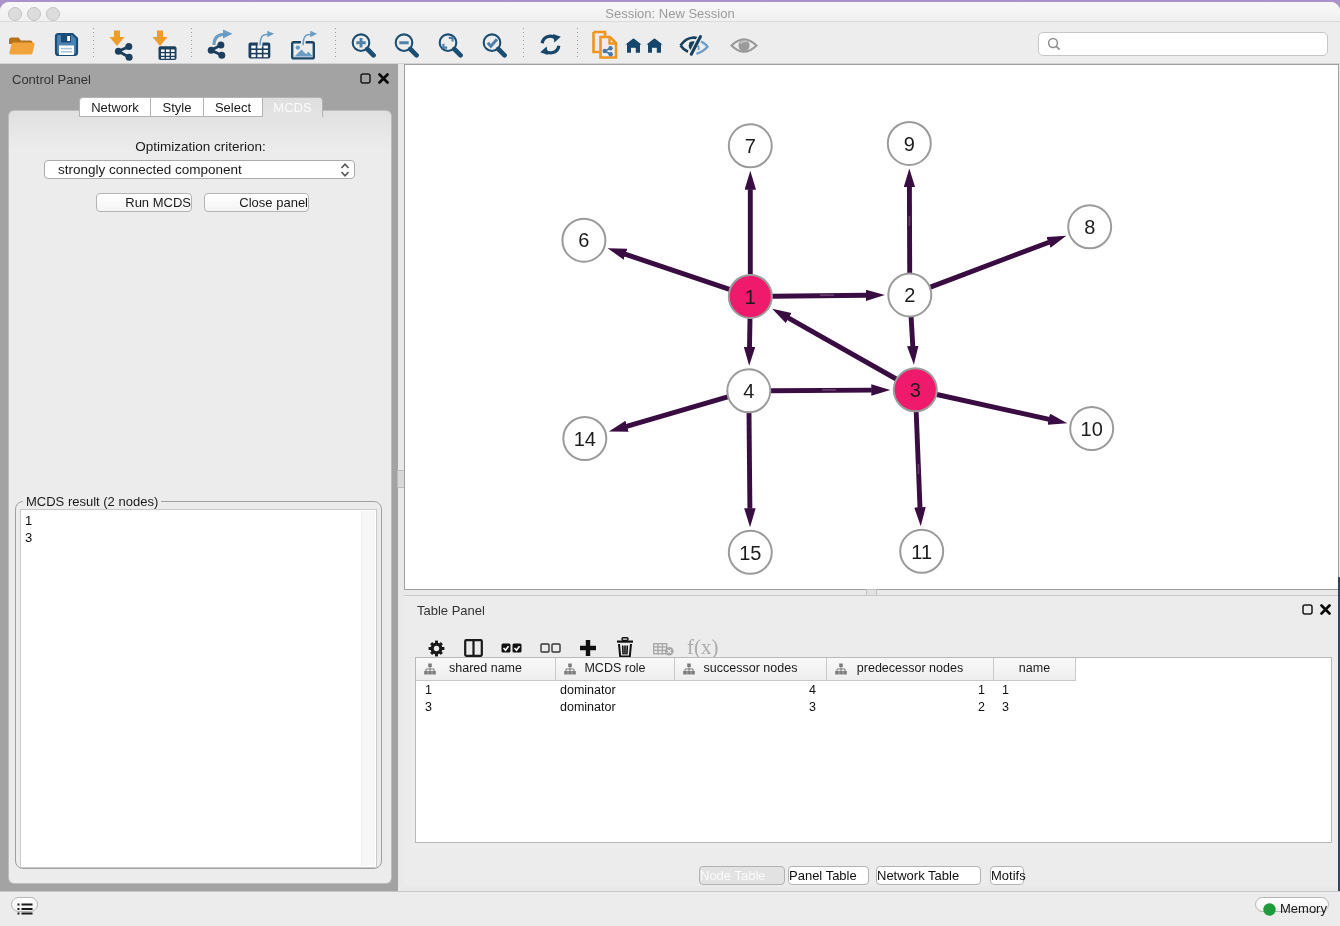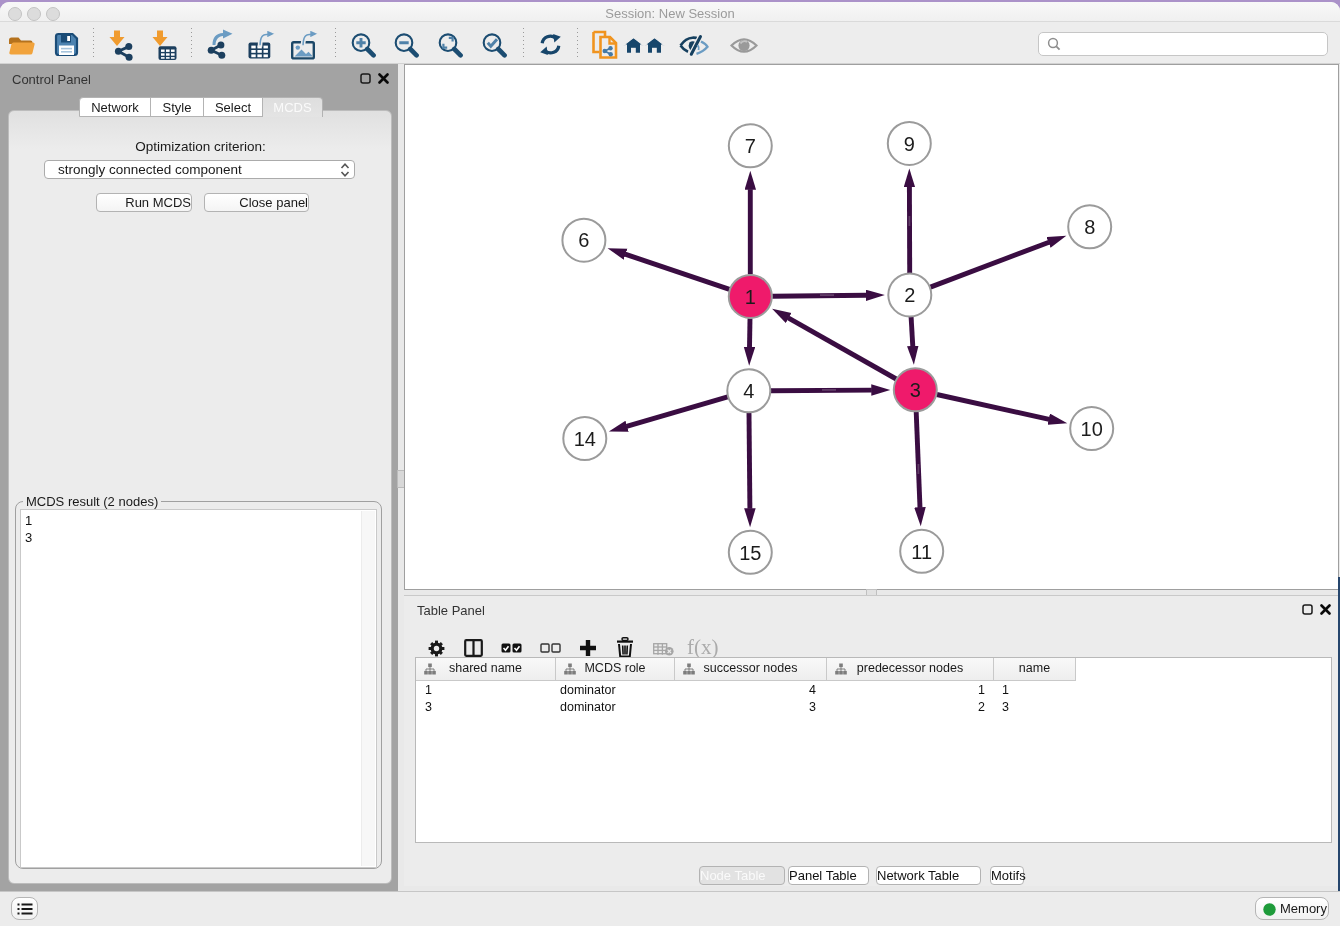--- a/index.html
+++ b/index.html
@@ -25,21 +25,21 @@
 #netwin{left:404px;top:62px;width:935px;height:526px;border:1px solid #9f9f9f;background:#fff;box-sizing:border-box}
 #nettitle{left:0;top:0;width:933px;height:20px;background:linear-gradient(#f5f5f5,#dedede);border-bottom:1px solid #b5b5b5}
 
 #tpanel{left:404px;top:593px;width:936px;height:291px;background:#ececec;border-top:1px solid #c9c9c9;box-sizing:border-box}
 #ttable{left:11px;top:61px;width:915px;height:184px;background:#fff;border:1px solid #b9b9b9}
 .th{top:0;height:23px;background:linear-gradient(#f9f9f9,#eeeeee);border-right:1px solid #c9c9c9;border-bottom:1px solid #c9c9c9;box-sizing:border-box;text-align:center;font-size:12.5px;color:#1a1a1a;line-height:21px}
 .td{font-size:12.5px;color:#111;height:17px;line-height:17px}
 .btab{top:0;height:19px;background:#fff;border:1px solid #b3b3b3;border-radius:4px;box-sizing:border-box;text-align:left;font-size:13px;color:#111;line-height:17px}
 
 #statusbar{left:0;top:889px;width:1340px;height:35px;background:#ececec;border-top:1px solid #c6c6c6}
-.sbtn{top:5px;height:23px;background:linear-gradient(#ffffff,#f1f1f1);border:1px solid #b5b5b5;border-radius:8px;box-sizing:border-box}
+.sbtn{top:5px;height:15px;background:linear-gradient(#ffffff,#f1f1f1);border:1px solid #b5b5b5;border-radius:8px;box-sizing:border-box}
 </style>
 </head>
 <body>
 <div id="win" class="a">
 
   <div id="titlebar" class="a">
     <div class="a tl" style="left:8px"></div>
     <div class="a tl" style="left:27px"></div>
     <div class="a tl" style="left:46px"></div>
     <div id="title" class="a">Session: New Session</div>

